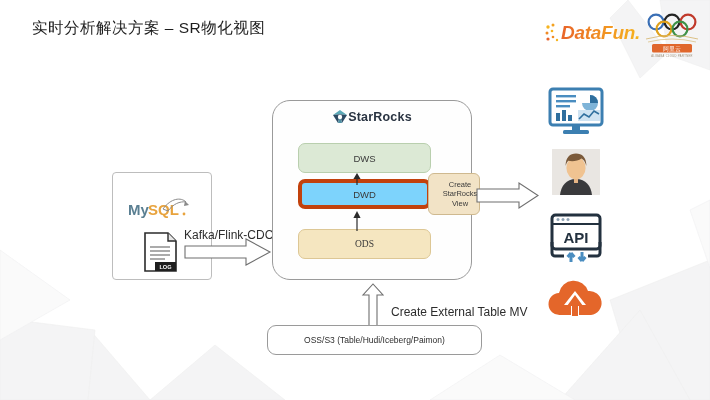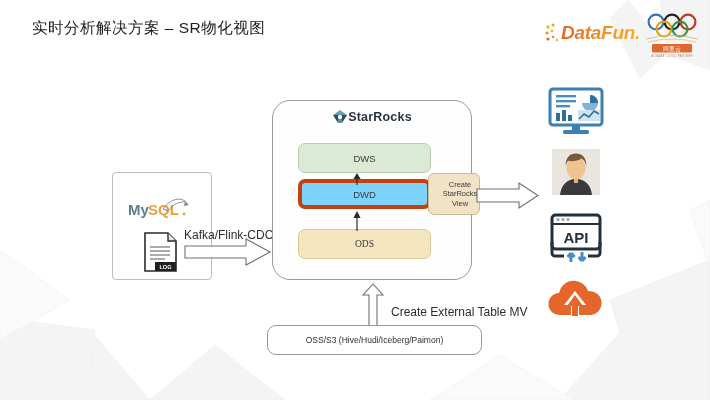--- a/index.html
+++ b/index.html
@@ -217,21 +217,21 @@
 
 <svg style="position:absolute; left:476px; top:182px;" width="64" height="28">
   <path d="M1,7 H43 V1 L62,13.5 L43,26 V20 H1 Z" fill="#ffffff" stroke="#6f6f6f" stroke-width="1.1"></path>
 </svg>
 
 <div class="edge-label lbl-ext">Create External Table MV</div>
 <svg style="position:absolute; left:362px; top:283px;" width="22" height="44">
   <path d="M7,44 V12 H1 L11,1 L21,12 H15 V44 Z" fill="#ffffff" stroke="#6f6f6f" stroke-width="1.1"></path>
 </svg>
 
-<div class="node oss-box">OSS/S3  (Hive/Hudi/Iceberg/Paimon)</div>
+<div class="node oss-box">OSS/S3  (Table/Hudi/Iceberg/Paimon)</div>
 
 <div class="icon-col">
 
   <div class="icon-slot">
     <svg width="64" height="50" viewBox="0 0 64 50" style="margin:0 auto;">
       <rect x="6" y="3" width="52" height="36" rx="3" fill="#ffffff" stroke="#3c7fb1" stroke-width="3"></rect>
       <g fill="#4a8dc0">
         <rect x="12" y="9" width="20" height="2.4"></rect>
         <rect x="12" y="14" width="20" height="2.4"></rect>
         <rect x="12" y="19" width="14" height="2.4"></rect>

